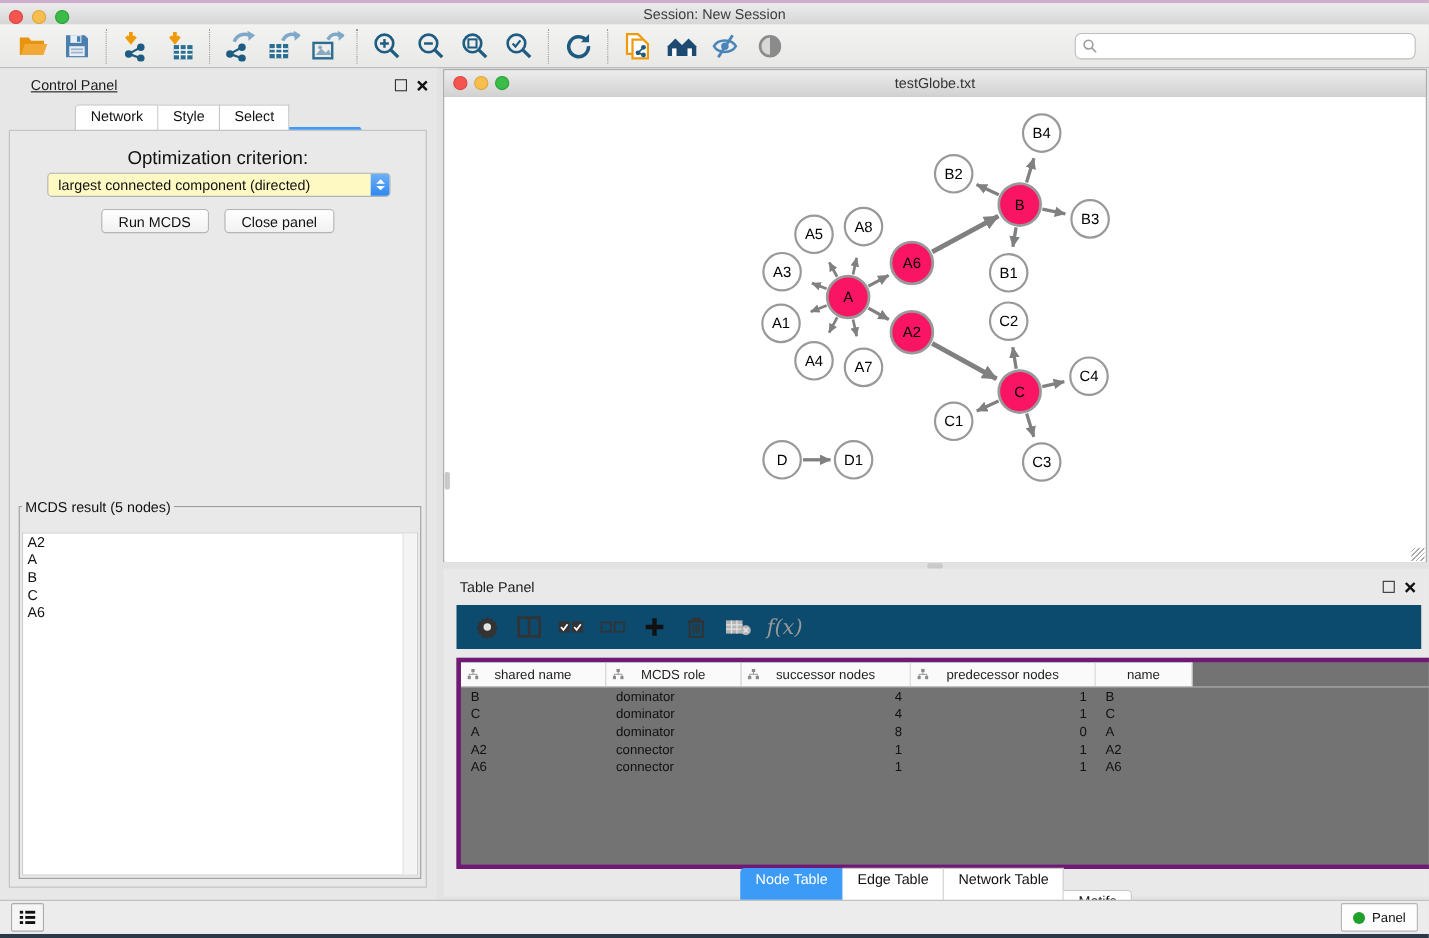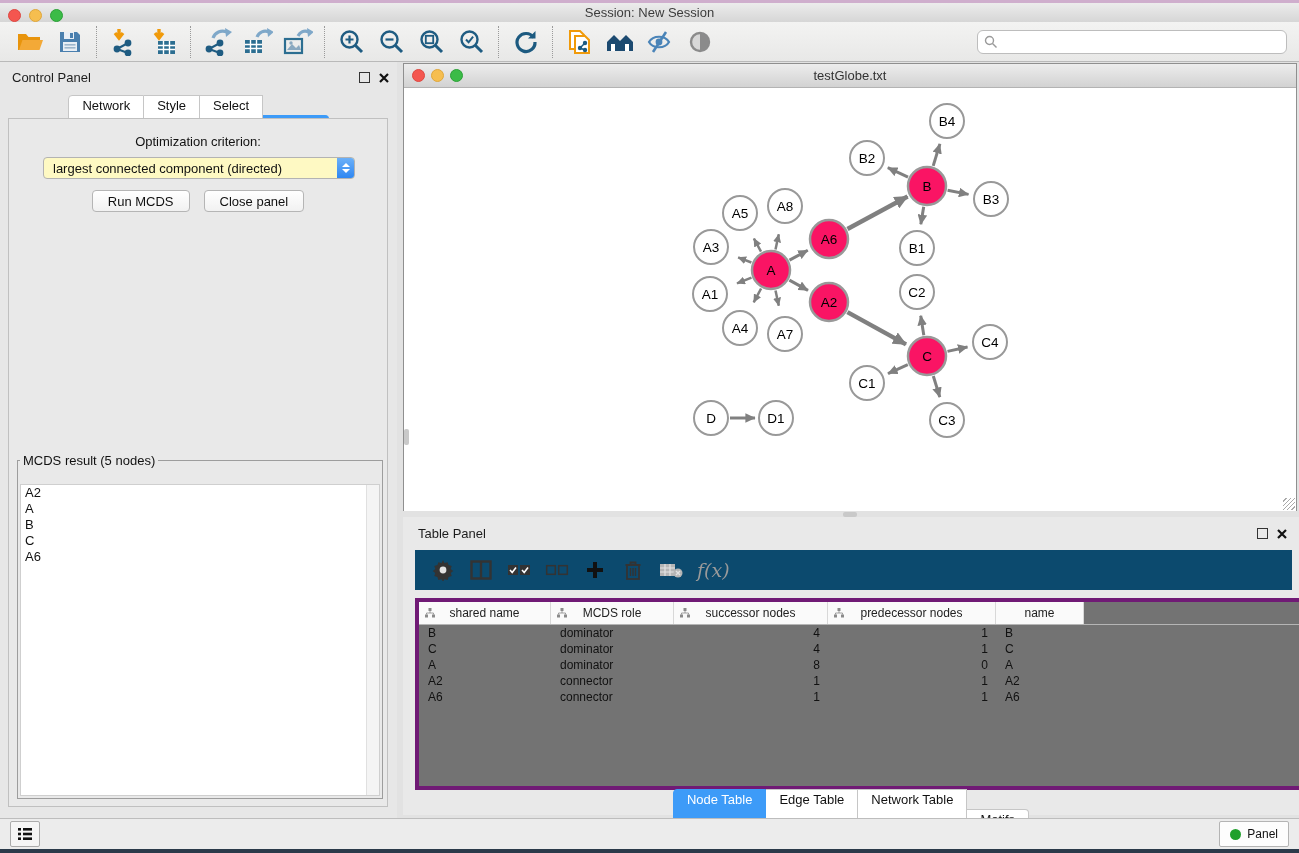--- a/index.html
+++ b/index.html
@@ -29,31 +29,31 @@
     border:1px solid #bdbdbd;border-radius:6px;display:flex;align-items:center;padding:0 6px;}
   .search-wrap input{border:none;outline:none;flex:1;font-size:12px;font-family:"Liberation Sans",sans-serif;background:transparent;}
 
   
   .panel-titlebar{display:flex;align-items:center;font-size:13px;color:#1d1d1d;}
   .win-icons{margin-left:auto;display:flex;gap:9px;align-items:center;}
   .float-ico{width:9px;height:9px;border:1.5px solid #333;display:inline-block;background:transparent;}
 
   
   .control-panel{left:0;top:62px;width:397px;height:756px;background:#e7e7e7;}
-  .cp-title{position:absolute;left:12px;top:8px;right:8px;}
+  .cp-title{position:absolute;left:28px;top:8px;right:8px;text-decoration:underline;}
   .cp-tabs{position:absolute;left:0;top:33px;width:100%;display:flex;justify-content:center;}
   .seg{display:flex;}
   .seg .tab{background:#fff;border:1px solid #c6c6c6;border-left:none;padding:2px 13px;
     font-size:13px;line-height:16px;color:#111;cursor:default;white-space:nowrap;}
   .seg .tab:first-child{border-left:1px solid #c6c6c6;border-radius:4px 0 0 4px;}
   .seg .tab:last-child{border-radius:0 4px 4px 0;margin-top:20px;}
   .seg .tab.active{background:#3d9bf8;border-color:#3d9bf8;color:#fff;}
   .cp-body{position:absolute;left:8px;top:56px;width:380px;height:689px;
     border:1px solid #c0c0c0;background:#e9e9e9;box-sizing:border-box;}
-  .opt-label{position:absolute;left:0;top:15px;width:100%;text-align:center;font-size:13px;color:#111;}
+  .opt-label{position:absolute;left:0;top:15px;width:100%;text-align:center;font-size:17px;color:#111;}
   .cp-select{position:absolute;left:34px;top:38px;width:312px;height:22px;background:#fef9c3;
     border:1px solid #b3b3b3;border-radius:4px;display:flex;align-items:center;box-sizing:border-box;}
   .cp-select .sel-text{flex:1;font-size:13px;padding-left:9px;color:#111;white-space:nowrap;overflow:hidden;}
   .stepper{width:17px;height:20px;border-radius:0 3px 3px 0;background:linear-gradient(#6cb0f8,#2f87f2);
     display:flex;flex-direction:column;align-items:center;justify-content:center;gap:2px;}
   .stepper i{display:block;width:0;height:0;border-left:4px solid transparent;border-right:4px solid transparent;}
   .stepper .up{border-bottom:4px solid #fff;}
   .stepper .down{border-top:4px solid #fff;}
   .btn-row{position:absolute;left:0;top:71px;width:100%;display:flex;justify-content:center;gap:14px;}
   .pbtn{height:22px;padding:0 15px;background:linear-gradient(#ffffff,#f1f1f1);

